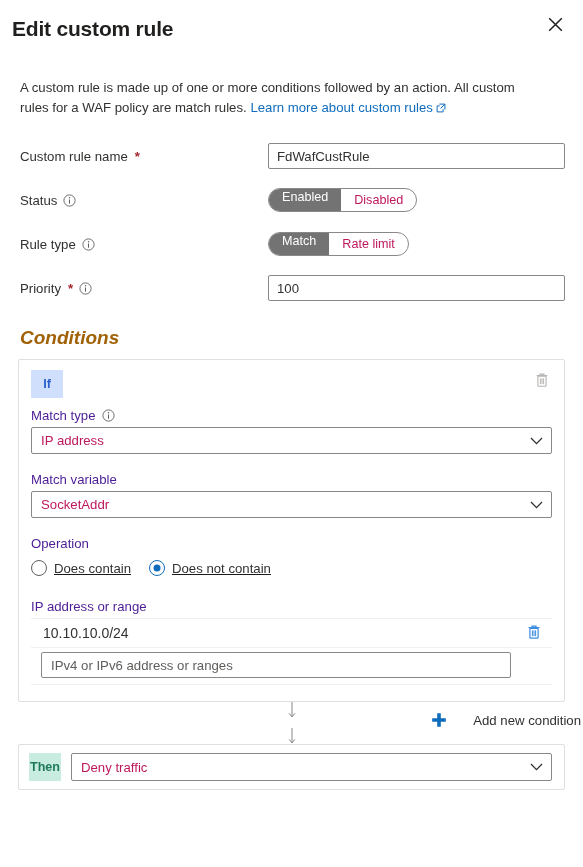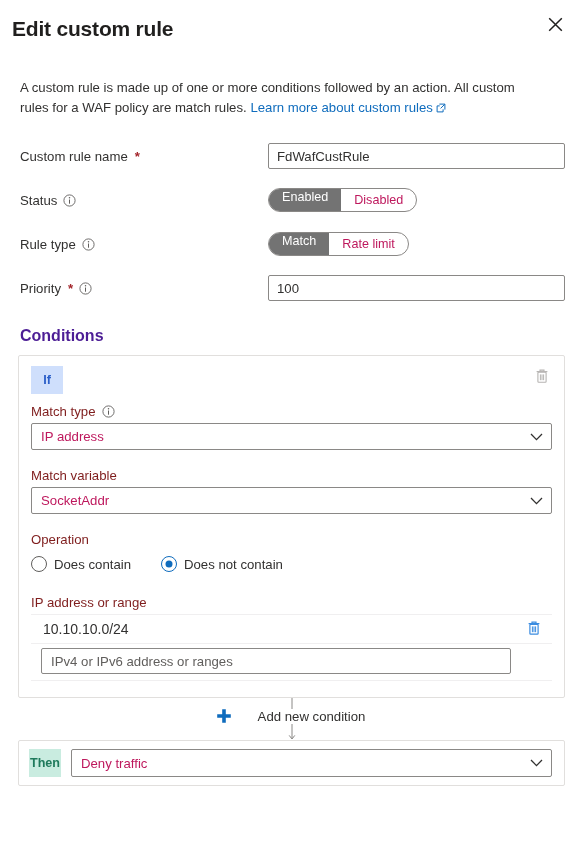--- a/index.html
+++ b/index.html
@@ -123,23 +123,24 @@
     color: #ffffff;
     margin: 0;
     height: 31px;
     line-height: 24px;
     border-radius: 2px;
   }
 
   
   .section-title {
     padding: 14px 20px 0 20px;
-    font-size: 16px;
+    font-size: 19px;
     font-weight: 600;
-    color: #4c1d95;
+    color: #a16207;
+    font-style: italic;
   }
   .cond-wrap {
     margin: 10px 18px 0 18px;
     position: relative;
   }
   .card {
     border: 1px solid #e1dfdd;
     border-radius: 2px;
     background: #fff;
     padding: 10px 12px 16px 12px;
@@ -164,21 +165,21 @@
 
   .icon-btn {
     background: transparent; border: none; padding: 0;
     cursor: pointer; display: flex; align-items: center; justify-content: center;
     width: 20px; height: 22px;
   }
 
   .field-block { margin-top: 10px; }
   .field-label {
     font-size: 13.2px;
-    color: #7f1d1d;
+    color: #4c1d95;
     display: flex; align-items: center; gap: 6px;
     margin-bottom: 4px;
   }
 
   .select {
     position: relative;
     height: 27px;
     border: 1px solid #8a8886;
     border-radius: 2px;
     background: #fff;
@@ -193,23 +194,24 @@
     position: absolute;
     right: 8px; top: 50%;
     transform: translateY(-50%);
     display: flex;
   }
 
   
   .radio-group {
     display: flex;
     align-items: center;
-    gap: 30px;
+    gap: 18px;
     margin-top: 0;
     height: 26px;
+    text-decoration: underline;
   }
   .radio {
     display: inline-flex;
     align-items: center;
     gap: 7px;
     cursor: pointer;
     font-size: 13.2px;
     color: #323130;
   }
   .dot {
@@ -273,21 +275,21 @@
     position: absolute;
     left: 50%;
     transform: translateX(-50%);
     top: 0;
   }
   .add-row {
     position: absolute;
     top: 10px; left: 0; right: 0;
     display: flex;
     align-items: center;
-    justify-content: center;
+    justify-content: flex-end;
     gap: 24px;
     cursor: pointer;
   }
   .add-row .plus { display: flex; }
   .add-label { font-size: 13.2px; color: #323130; background: #fff; padding: 0 2px; }
 
   .then-card {
     margin: 0 18px;
     border: 1px solid #e1dfdd;
     border-radius: 2px;

